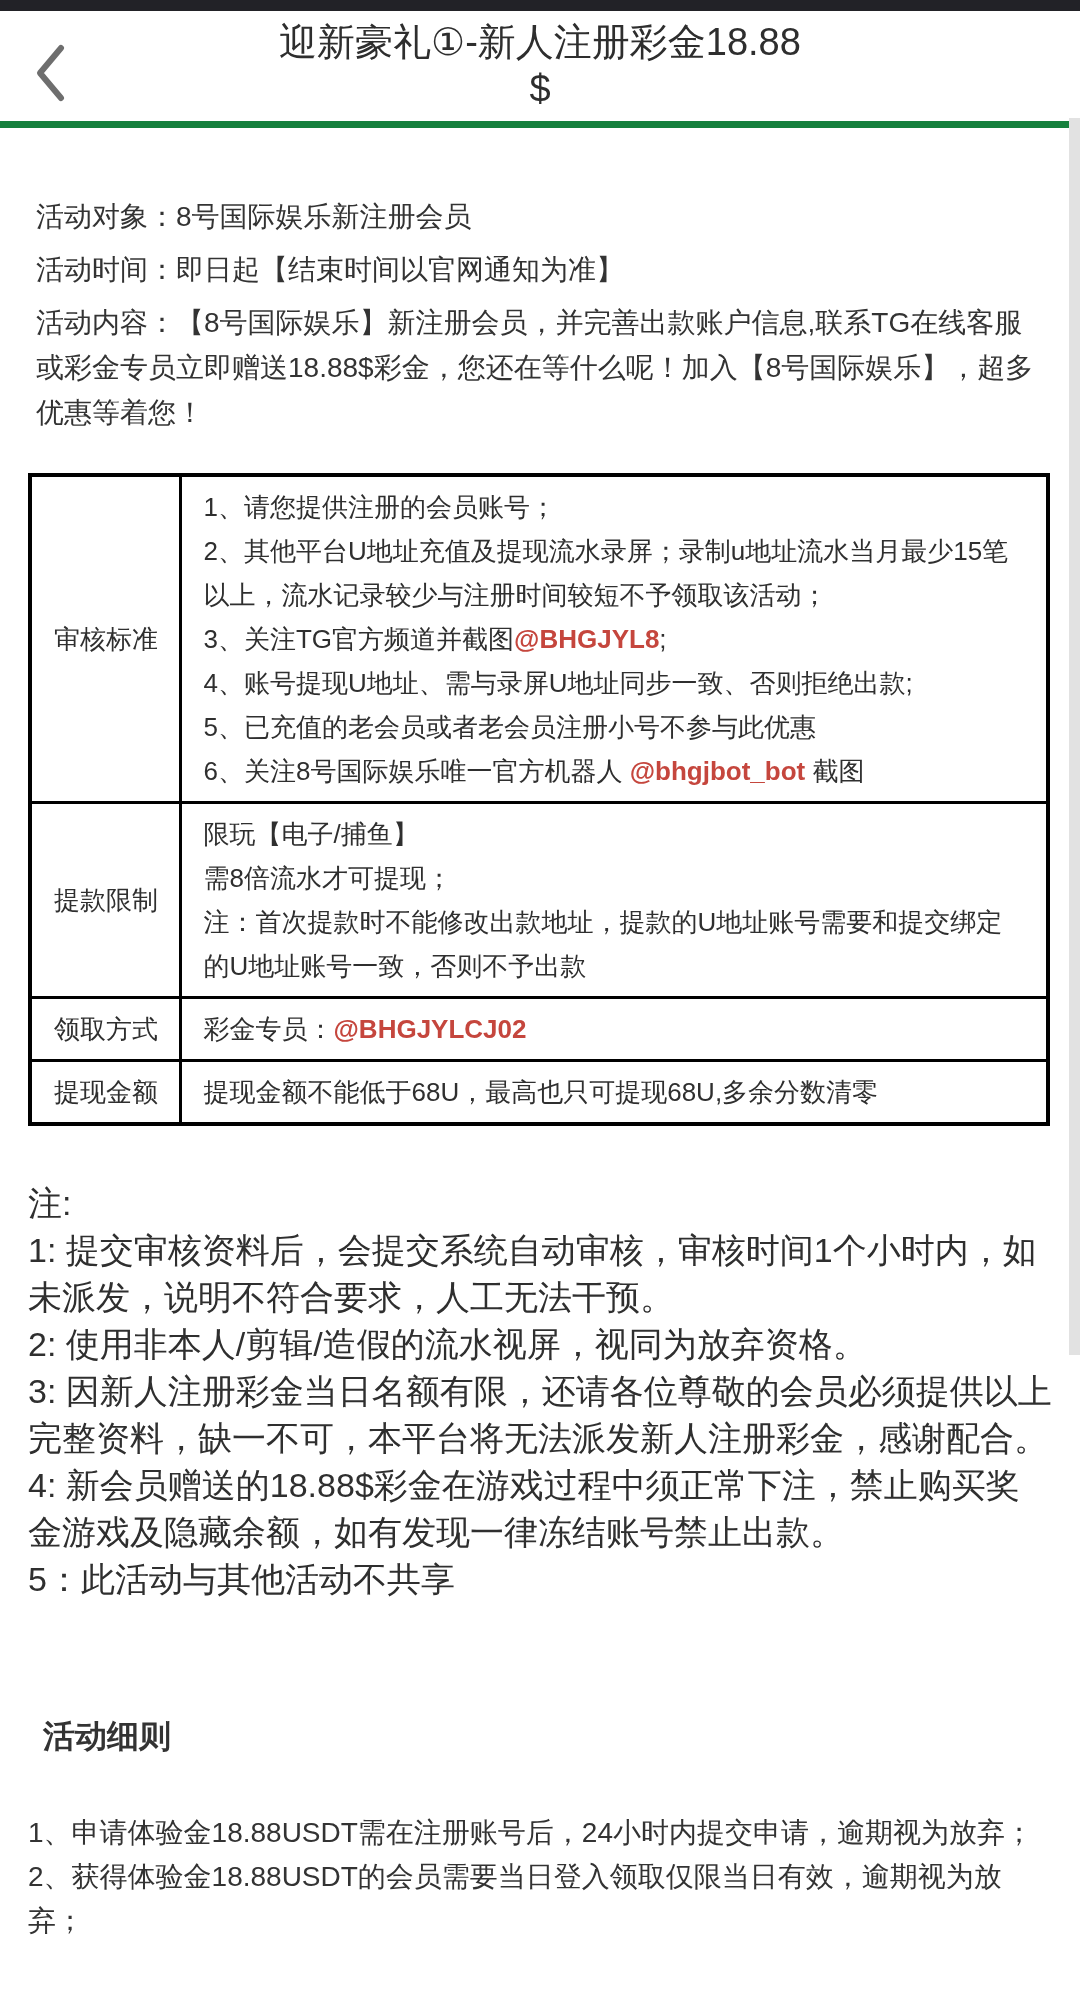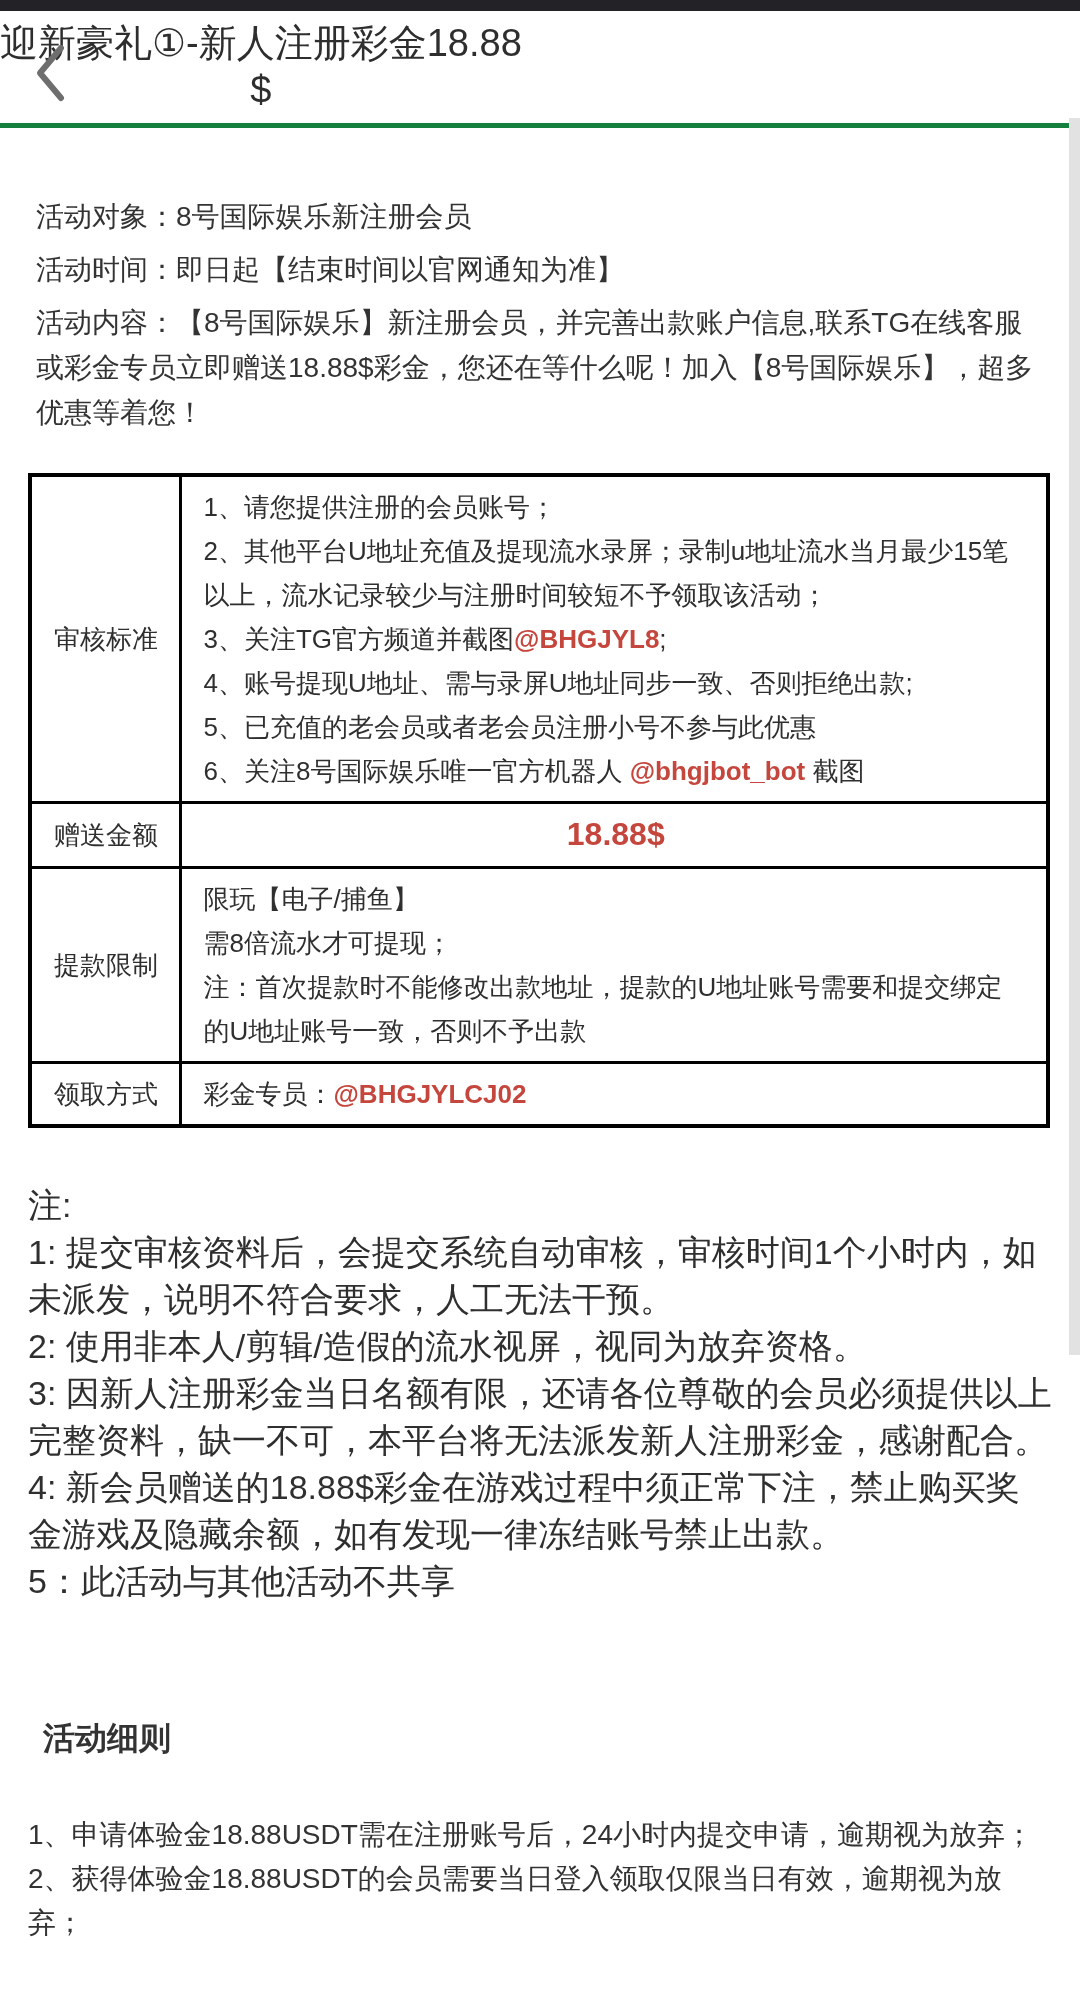--- a/index.html
+++ b/index.html
@@ -10,22 +10,22 @@
     font-family:"Liberation Sans","DejaVu Sans",sans-serif;
   }
   .screen { position:relative; width:1080px; height:2015px; background:#fff; }
 
   
   .statusbar { height:11px; width:100%; background:#222227; }
 
   
   header {
     position:relative; height:117px; background:#fff;
-    border-bottom:5px solid #15803d;
-    display:flex; align-items:center; justify-content:flex-start;
+    border-bottom:7px solid #15803d;
+    display:flex; align-items:center; justify-content:center;
   }
   .back-btn {
     position:absolute; left:22px; top:30px; width:56px; height:64px;
     display:flex; align-items:center; justify-content:center; cursor:pointer;
   }
   .page-title {
     margin:0; max-width:640px; text-align:center;
     font-size:38px; line-height:47px; font-weight:normal; color:#2e2e2e;
   }
 
@@ -104,37 +104,37 @@
           <td class="cell">
             <p>1、请您提供注册的会员账号；</p>
             <p>2、其他平台U地址充值及提现流水录屏；录制u地址流水当月最少15笔以上，流水记录较少与注册时间较短不予领取该活动；</p>
             <p><span>3、关注TG官方频道并截图</span><span class="red">@BHGJYL8</span><span>;</span></p>
             <p>4、账号提现U地址、需与录屏U地址同步一致、否则拒绝出款;</p>
             <p>5、已充值的老会员或者老会员注册小号不参与此优惠</p>
             <p><span>6、关注8号国际娱乐唯一官方机器人 </span><span class="red">@bhgjbot_bot</span><span> 截图</span></p>
           </td>
         </tr>
         <tr>
-          <td class="rowlabel">赠送金额</td>
-          <td class="cell amount-cell">
-            <span class="red amount">18.88$</span>
-          </td>
-        </tr>
-        <tr>
           <td class="rowlabel">提款限制</td>
           <td class="cell">
             <p>限玩【电子/捕鱼】</p>
             <p>需8倍流水才可提现；</p>
             <p>注：首次提款时不能修改出款地址，提款的U地址账号需要和提交绑定的U地址账号一致，否则不予出款</p>
           </td>
         </tr>
         <tr>
           <td class="rowlabel">领取方式</td>
           <td class="cell">
             <p><span>彩金专员：</span><span class="red">@BHGJYLCJ02</span></p>
+          </td>
+        </tr>
+        <tr>
+          <td class="rowlabel">提现金额</td>
+          <td class="cell">
+            <p>提现金额不能低于68U，最高也只可提现68U,多余分数清零</p>
           </td>
         </tr>
       </tbody>
     </table>
 
     <section class="notes">
       <p>注:</p>
       <p>1: 提交审核资料后，会提交系统自动审核，审核时间1个小时内，如未派发，说明不符合要求，人工无法干预。</p>
       <p>2: 使用非本人/剪辑/造假的流水视屏，视同为放弃资格。</p>
       <p>3: 因新人注册彩金当日名额有限，还请各位尊敬的会员必须提供以上完整资料，缺一不可，本平台将无法派发新人注册彩金，感谢配合。</p>

